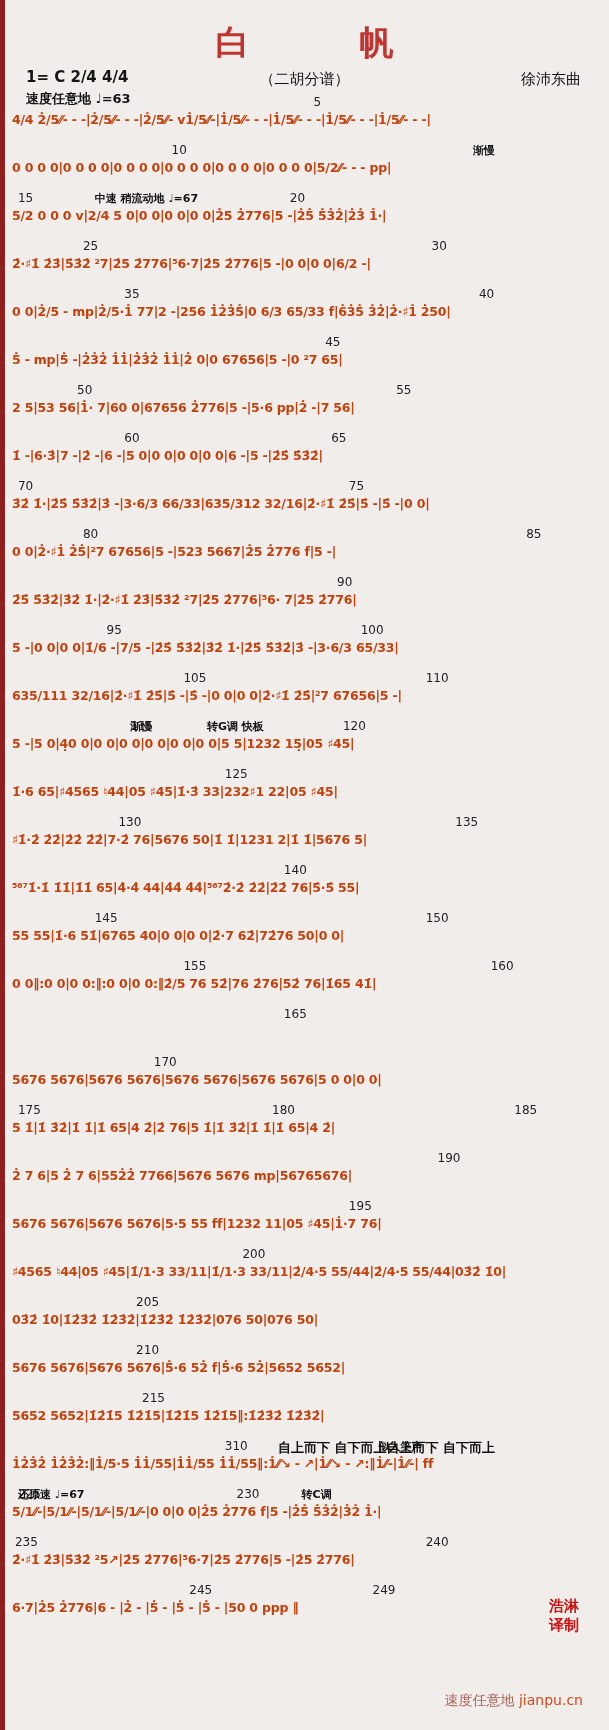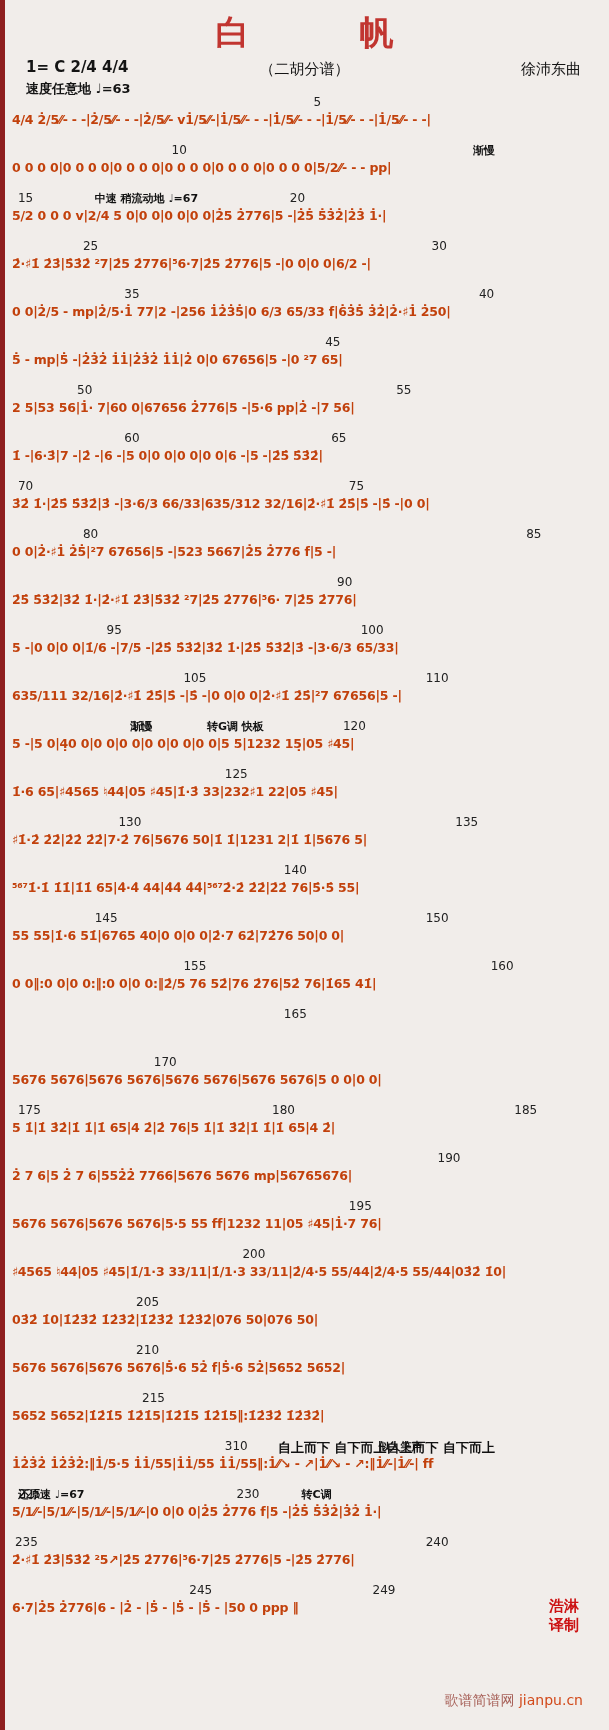--- a/index.html
+++ b/index.html
@@ -3,21 +3,21 @@
 <meta charset="utf-8">
 <style>
   html,body{margin:0;padding:0;}
   body{
     width:609px;height:1730px;position:relative;overflow:hidden;
     background:#f1edea;color:#141414;
     font-family:"DejaVu Sans",sans-serif;
   }
   .edge{position:absolute;left:0;top:0;width:5px;height:100%;background:#8e1f1f;}
   .title{
-    padding-top:10px;text-align:center;color:#c13530;font-weight:bold;
+    padding-top:20px;text-align:center;color:#c13530;font-weight:bold;
     font-size:34px;letter-spacing:110px;text-indent:110px;white-space:nowrap;
   }
   .hdr{position:relative;height:44px;margin-top:2px;font-size:15px;}
   .keysig{position:absolute;left:26px;top:0;font-weight:bold;font-size:15px;}
   .subtitle{position:absolute;left:0;right:0;top:2px;text-align:center;font-size:15px;}
   .composer{position:absolute;right:28px;top:2px;font-size:15px;}
   .tempo{position:absolute;left:26px;top:22px;font-size:13px;font-weight:bold;}
   .score{position:absolute;top:95px;left:12px;right:6px;}
   .sys{position:relative;height:48px;}
   .ann{position:relative;height:17px;}
@@ -303,15 +303,15 @@
   </div>
 
 </div>
 
 <div class="credit">
   <div>浩淋</div>
   <div>译制</div>
 </div>
 
 <div class="footer">
-  <span class="site">歌谱简谱网</span>
+  <span class="site">速度任意地</span>
   <span class="url">jianpu.cn</span>
 </div>
 
 </body></html>

